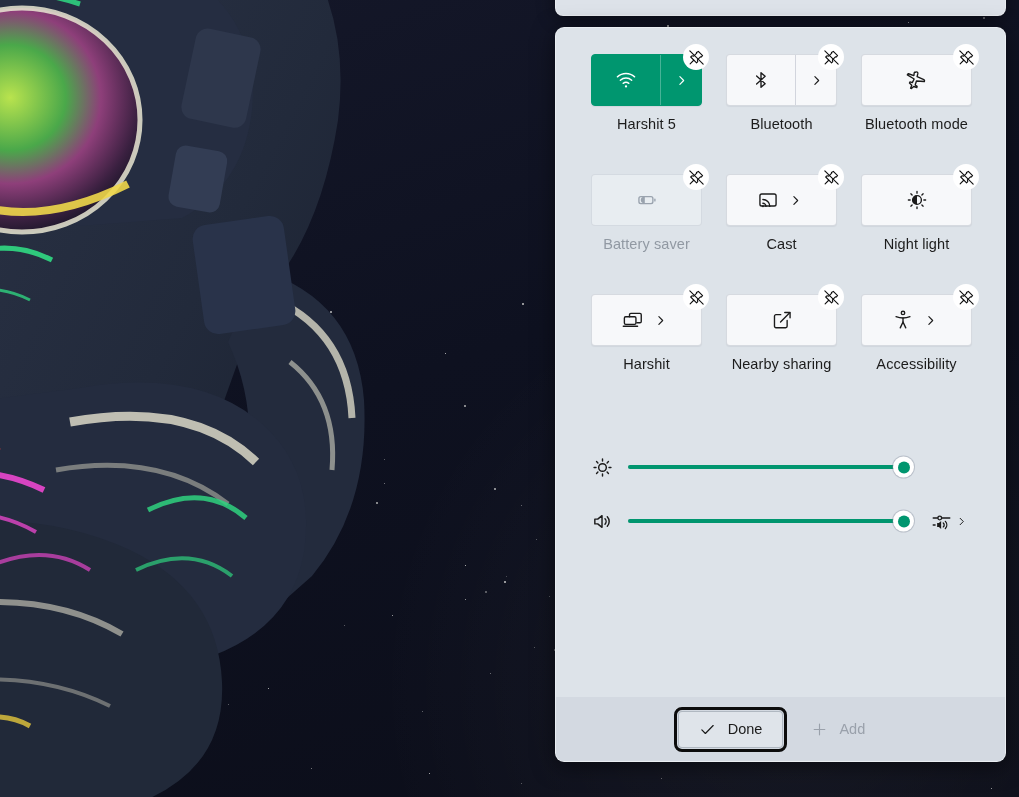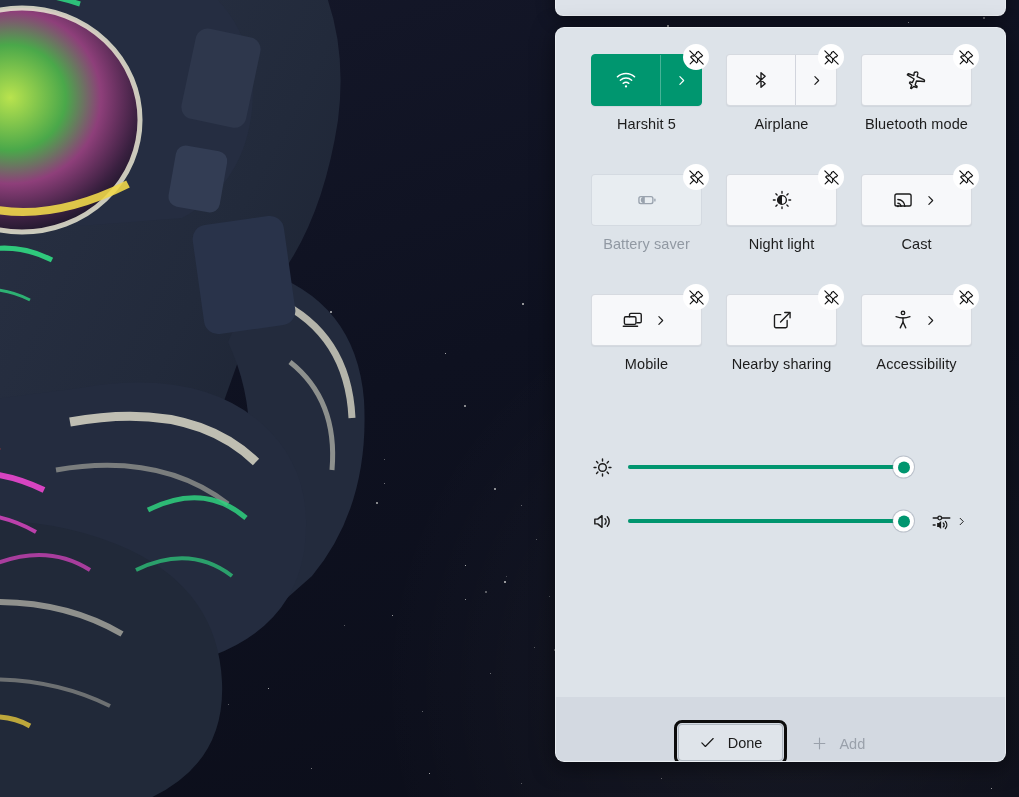--- a/index.html
+++ b/index.html
@@ -228,21 +228,21 @@
   }
   .out-select svg.mix { width: 21px; height: 21px; color: #1b1b1b; }
   .out-select svg.chev2 { width: 11px; height: 11px; color: #1b1b1b; }
 
   
   .qs-footer {
     flex: 0 0 auto;
     height: 64px;
     background: #d3d9e1;
     display: flex;
-    align-items: flex-end;
+    align-items: center;
     justify-content: center;
     gap: 0px;
   }
   .btn-done {
     display: flex;
     align-items: center;
     gap: 12px;
     padding: 9px 20px;
     border-radius: 4px;
     background: #dfe4ea;
@@ -542,21 +542,21 @@
                 </svg>
               </div>
               <div class="pin-badge">
                 <svg viewBox="0 0 24 24" fill="none" stroke="currentColor" stroke-width="1.55" stroke-linecap="round" stroke-linejoin="round">
                   <path d="M14.6 3.4l6 6-2.1 2.1-1-.4-4.2 4.2.5 2.6-1.7 1.7-8.3-8.3 1.7-1.7 2.6.5 4.2-4.2-.4-1z"></path>
                   <path d="M3 21L8.1 15.9"></path>
                   <path d="M2.6 2.6l18.8 18.8"></path>
                 </svg>
               </div>
             </div>
-            <div class="tile-label">Airplane</div>
+            <div class="tile-label">Bluetooth</div>
           </div>
           <div class="tile-cell">
             <div class="tile">
               <div class="half-main">
                 <span style="display: flex;">
                   <svg class="ico" viewBox="0 0 24 24" fill="none" stroke="currentColor" stroke-width="1.5" stroke-linecap="round" stroke-linejoin="round">
                     <path d="M10.3 3.6c.6-.6 1.6-.6 2.2 0 .4.4.5 1 .4 1.5l-.8 3.3 7.4 3.2c.5.2.8.7.7 1.2l-.2.9-8.6-.6-1.4 4.3 2.1 1.5-.3 1.3-3.4-1.1-2.5 2.3-.9-.5 1.3-3.2-2.5-2.4.6-1.2 2.5.8 2-4-7.4-4.4.3-1 .9-.3 5.9 2 .3-2.6c0-.4.2-.8.4-1z"></path>
                   </svg>
                 </span>
               </div>
@@ -585,20 +585,46 @@
                 <svg viewBox="0 0 24 24" fill="none" stroke="currentColor" stroke-width="1.55" stroke-linecap="round" stroke-linejoin="round">
                   <path d="M14.6 3.4l6 6-2.1 2.1-1-.4-4.2 4.2.5 2.6-1.7 1.7-8.3-8.3 1.7-1.7 2.6.5 4.2-4.2-.4-1z"></path>
                   <path d="M3 21L8.1 15.9"></path>
                   <path d="M2.6 2.6l18.8 18.8"></path>
                 </svg>
               </div>
             </div>
             <div class="tile-label dim">Battery saver</div>
           </div>
           <div class="tile-cell">
+            <div class="tile inline-chev">
+              <div class="half-main">
+                <span style="display: flex;">
+                  <svg class="ico" viewBox="0 0 24 24" fill="none" stroke="currentColor" stroke-width="1.5" stroke-linecap="round" stroke-linejoin="round">
+                    <rect x="3.2" y="5.4" width="17.6" height="13.2" rx="2"></rect>
+                    <path d="M6.4 15.6a3.4 3.4 0 0 1 3.4 3.4M6.4 11.4a7.6 7.6 0 0 1 7.6 7.6"></path>
+                    <circle cx="6.5" cy="18.8" r="1" fill="currentColor" stroke="none"></circle>
+                  </svg>
+                </span>
+                <span class="chev-inline">
+                  <svg class="chev" viewBox="0 0 24 24" fill="none" stroke="currentColor" stroke-width="2.1" stroke-linecap="round" stroke-linejoin="round">
+                    <path d="M9 5l7 7-7 7"></path>
+                  </svg>
+                </span>
+              </div>
+              <div class="pin-badge">
+                <svg viewBox="0 0 24 24" fill="none" stroke="currentColor" stroke-width="1.55" stroke-linecap="round" stroke-linejoin="round">
+                  <path d="M14.6 3.4l6 6-2.1 2.1-1-.4-4.2 4.2.5 2.6-1.7 1.7-8.3-8.3 1.7-1.7 2.6.5 4.2-4.2-.4-1z"></path>
+                  <path d="M3 21L8.1 15.9"></path>
+                  <path d="M2.6 2.6l18.8 18.8"></path>
+                </svg>
+              </div>
+            </div>
+            <div class="tile-label">Cast</div>
+          </div>
+          <div class="tile-cell">
             <div class="tile">
               <div class="half-main">
                 <span style="display: flex;">
                   <svg class="ico" viewBox="0 0 24 24" fill="none" stroke="currentColor" stroke-width="1.5" stroke-linecap="round" stroke-linejoin="round">
                     <path d="M12 7.2a4.8 4.8 0 0 0 0 9.6z" fill="currentColor" stroke="none"></path>
                     <circle cx="12" cy="12" r="4.8"></circle>
                     <path d="M12 2.6v1.9M12 19.5v1.9M2.6 12h1.9M19.5 12h1.9M5.3 5.3l1.35 1.35M17.35 17.35L18.7 18.7M18.7 5.3l-1.35 1.35M6.65 17.35L5.3 18.7"></path>
                   </svg>
                 </span>
               </div>
@@ -610,66 +636,40 @@
                 </svg>
               </div>
             </div>
             <div class="tile-label">Night light</div>
           </div>
           <div class="tile-cell">
             <div class="tile inline-chev">
               <div class="half-main">
                 <span style="display: flex;">
                   <svg class="ico" viewBox="0 0 24 24" fill="none" stroke="currentColor" stroke-width="1.5" stroke-linecap="round" stroke-linejoin="round">
-                    <rect x="3.2" y="5.4" width="17.6" height="13.2" rx="2"></rect>
-                    <path d="M6.4 15.6a3.4 3.4 0 0 1 3.4 3.4M6.4 11.4a7.6 7.6 0 0 1 7.6 7.6"></path>
-                    <circle cx="6.5" cy="18.8" r="1" fill="currentColor" stroke="none"></circle>
+                    <rect x="2.6" y="8.4" width="12.6" height="8.4" rx="1.4"></rect>
+                    <path d="M1.4 18.8h15.6"></path>
+                    <path d="M8.2 8.4V6.2a1.4 1.4 0 0 1 1.4-1.4h10a1.4 1.4 0 0 1 1.4 1.4v7.4a1.4 1.4 0 0 1-1.4 1.4h-3.4"></path>
                   </svg>
                 </span>
                 <span class="chev-inline">
                   <svg class="chev" viewBox="0 0 24 24" fill="none" stroke="currentColor" stroke-width="2.1" stroke-linecap="round" stroke-linejoin="round">
                     <path d="M9 5l7 7-7 7"></path>
                   </svg>
                 </span>
               </div>
               <div class="pin-badge">
                 <svg viewBox="0 0 24 24" fill="none" stroke="currentColor" stroke-width="1.55" stroke-linecap="round" stroke-linejoin="round">
                   <path d="M14.6 3.4l6 6-2.1 2.1-1-.4-4.2 4.2.5 2.6-1.7 1.7-8.3-8.3 1.7-1.7 2.6.5 4.2-4.2-.4-1z"></path>
                   <path d="M3 21L8.1 15.9"></path>
                   <path d="M2.6 2.6l18.8 18.8"></path>
                 </svg>
               </div>
             </div>
-            <div class="tile-label">Cast</div>
-          </div>
-          <div class="tile-cell">
-            <div class="tile inline-chev">
-              <div class="half-main">
-                <span style="display: flex;">
-                  <svg class="ico" viewBox="0 0 24 24" fill="none" stroke="currentColor" stroke-width="1.5" stroke-linecap="round" stroke-linejoin="round">
-                    <rect x="2.6" y="8.4" width="12.6" height="8.4" rx="1.4"></rect>
-                    <path d="M1.4 18.8h15.6"></path>
-                    <path d="M8.2 8.4V6.2a1.4 1.4 0 0 1 1.4-1.4h10a1.4 1.4 0 0 1 1.4 1.4v7.4a1.4 1.4 0 0 1-1.4 1.4h-3.4"></path>
-                  </svg>
-                </span>
-                <span class="chev-inline">
-                  <svg class="chev" viewBox="0 0 24 24" fill="none" stroke="currentColor" stroke-width="2.1" stroke-linecap="round" stroke-linejoin="round">
-                    <path d="M9 5l7 7-7 7"></path>
-                  </svg>
-                </span>
-              </div>
-              <div class="pin-badge">
-                <svg viewBox="0 0 24 24" fill="none" stroke="currentColor" stroke-width="1.55" stroke-linecap="round" stroke-linejoin="round">
-                  <path d="M14.6 3.4l6 6-2.1 2.1-1-.4-4.2 4.2.5 2.6-1.7 1.7-8.3-8.3 1.7-1.7 2.6.5 4.2-4.2-.4-1z"></path>
-                  <path d="M3 21L8.1 15.9"></path>
-                  <path d="M2.6 2.6l18.8 18.8"></path>
-                </svg>
-              </div>
-            </div>
-            <div class="tile-label">Mobile</div>
+            <div class="tile-label">Harshit</div>
           </div>
           <div class="tile-cell">
             <div class="tile">
               <div class="half-main">
                 <span style="display: flex;">
                   <svg class="ico" viewBox="0 0 24 24" fill="none" stroke="currentColor" stroke-width="1.5" stroke-linecap="round" stroke-linejoin="round">
                     <path d="M17.6 12.6v6.2a1.6 1.6 0 0 1-1.6 1.6H5.4a1.6 1.6 0 0 1-1.6-1.6V7.8a1.6 1.6 0 0 1 1.6-1.6h5.2"></path>
                     <path d="M10.4 14.2L20.4 4.2"></path>
                     <path d="M15 3.8h5.8v5.8"></path>
                   </svg>

